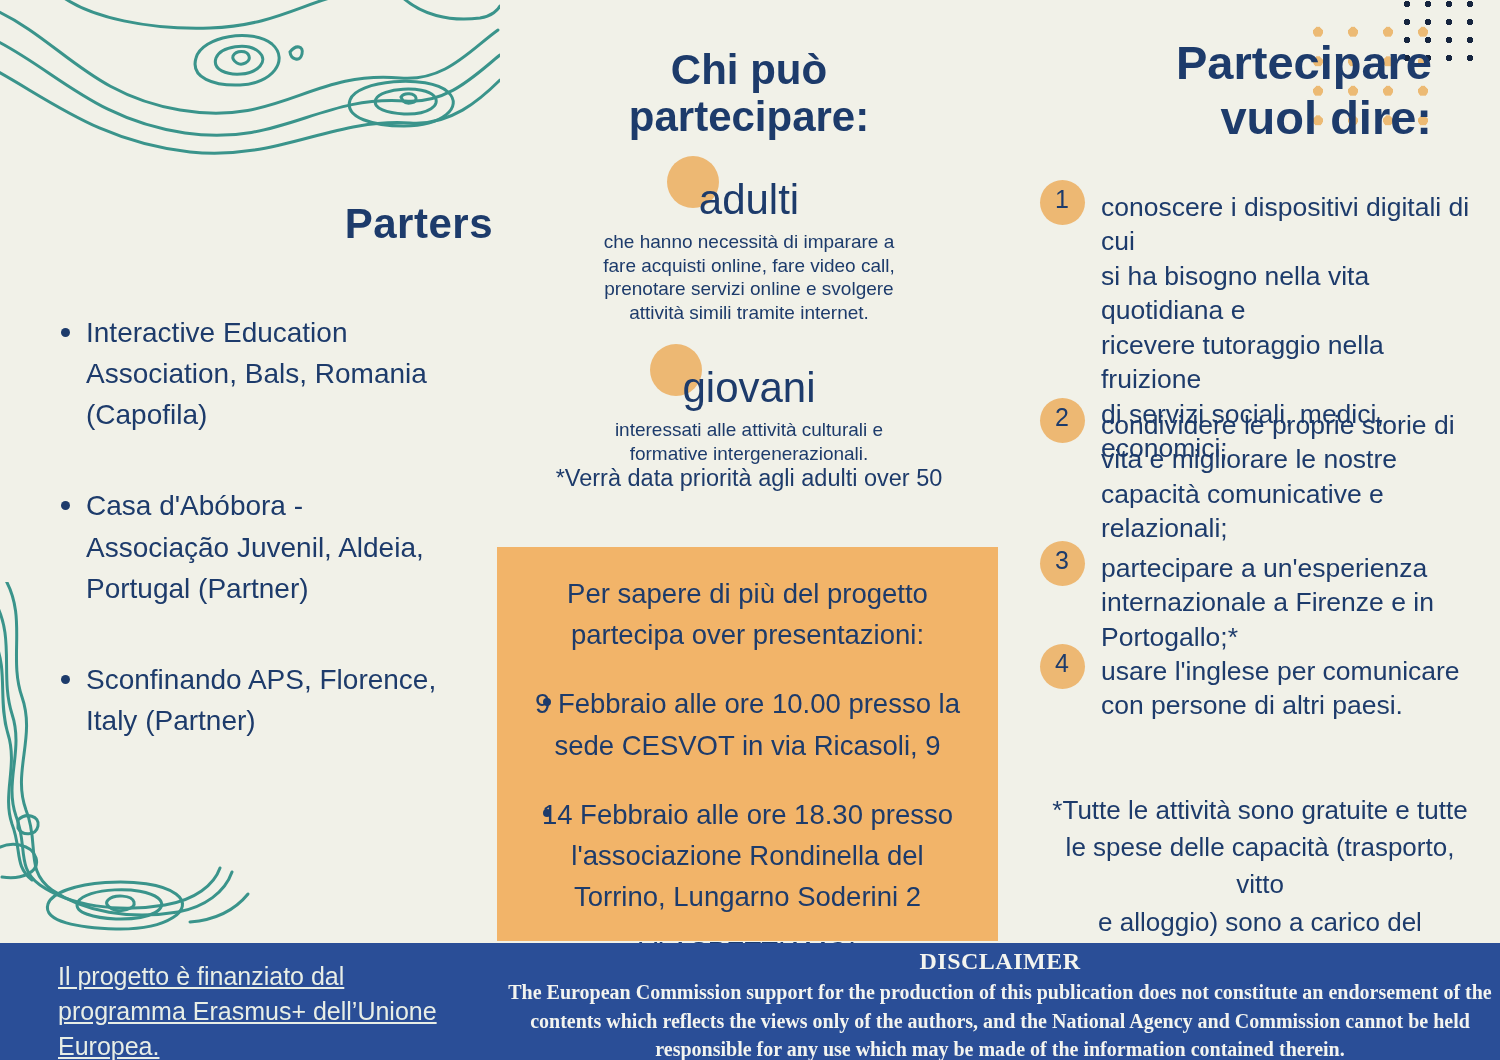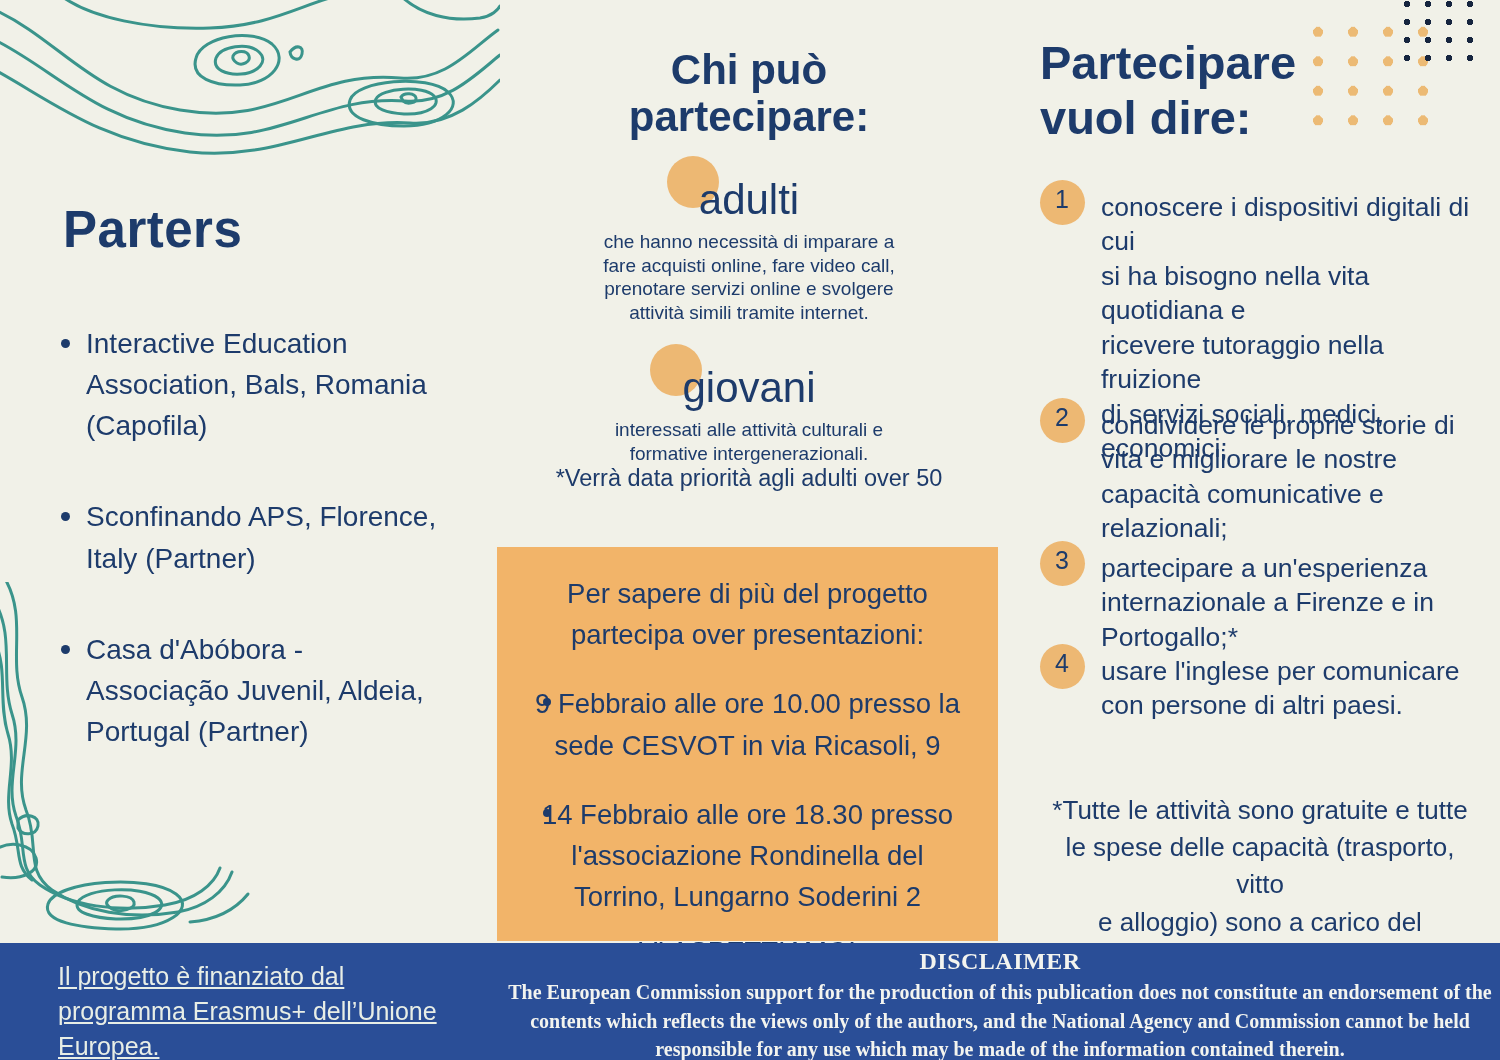--- a/index.html
+++ b/index.html
@@ -21,21 +21,21 @@
     background-size:35px 29.5px;
   }
   .dot-grid-navy {
     position:absolute; left:1396px; top:-4px; width:85px; height:73px; z-index:0;
     background-image:radial-gradient(circle 3.4px at 11px 8px, #16253f 99%, transparent 101%);
     background-size:21px 18px;
   }
 
   
   .left-col { position:absolute; left:63px; top:200px; width:430px; z-index:2; }
-  .left-title { margin:0; font-size:51px; font-weight:bold; letter-spacing:0.5px; }
+  .left-title { margin:0; font-size:42px; font-weight:bold; letter-spacing:0.5px;text-align:right; }
   .partner-list { list-style:none; margin:64px 0 0; padding:0; }
   .partner-list li {
     position:relative; padding-left:23px; margin-bottom:50px;
     font-size:28px; line-height:1.47;
   }
   .partner-list li::before {
     content:""; position:absolute; left:-2px; top:16px;
     width:9px; height:9px; border-radius:50%; background:#1d3b6b;
   }
 
@@ -61,22 +61,22 @@
   .box-events { list-style:none; margin:25px 0 0; padding:0; }
   .box-events li { position:relative; font-size:27.5px; line-height:1.5; margin-bottom:18px;margin-top:28px; }
   .box-events li::before {
     content:""; position:absolute; left:46px; top:15px;
     width:8px; height:8px; border-radius:50%; background:#1d3b6b;
   }
   .box-closing { margin-top:8px; font-size:27.5px; }
 
   
   .right-title {
-    position:absolute; left:1040px; top:36px; margin:0; width:420px;
-    font-size:47px; line-height:1.17; font-weight:bold; z-index:2;
+    position:absolute; left:1012px; top:36px; margin:0; width:420px;
+    font-size:47px; line-height:1.17; font-weight:bold; z-index:2;text-align:right;
   }
   .num-item { position:absolute; left:1040px; width:445px; display:flex; gap:16px; z-index:2; }
   .num-item.i1 { top:180px; }
   .num-item.i2 { top:398px; }
   .num-item.i3 { top:541px; }
   .num-item.i4 { top:644px; }
   .num-circle {
     flex:0 0 auto; width:45px; height:45px; border-radius:50%;
     background:#edb873; color:#1d3b6b; font-size:25px;
     display:flex; align-items:flex-start; justify-content:flex-start;
@@ -135,25 +135,25 @@
 
   <div class="dot-grid-orange"></div>
   <div class="dot-grid-navy"></div>
 
   <div class="left-col">
     <h1 class="left-title">Parters</h1>
     <ul class="partner-list">
       <li class="preline">Interactive Education
 Association, Bals, Romania
 (Capofila)</li>
-      <li class="preline">Sconfinando APS, Florence,
-Italy (Partner)</li>
       <li class="preline">Casa d'Abóbora -
 Associação Juvenil, Aldeia,
 Portugal (Partner)</li>
+      <li class="preline">Sconfinando APS, Florence,
+Italy (Partner)</li>
     </ul>
   </div>
 
   <div class="mid-col">
     <h2 class="mid-title preline">Chi può
 partecipare:</h2>
 
     <div class="group">
       <span class="group-name">
         <span class="circle-badge"></span>

